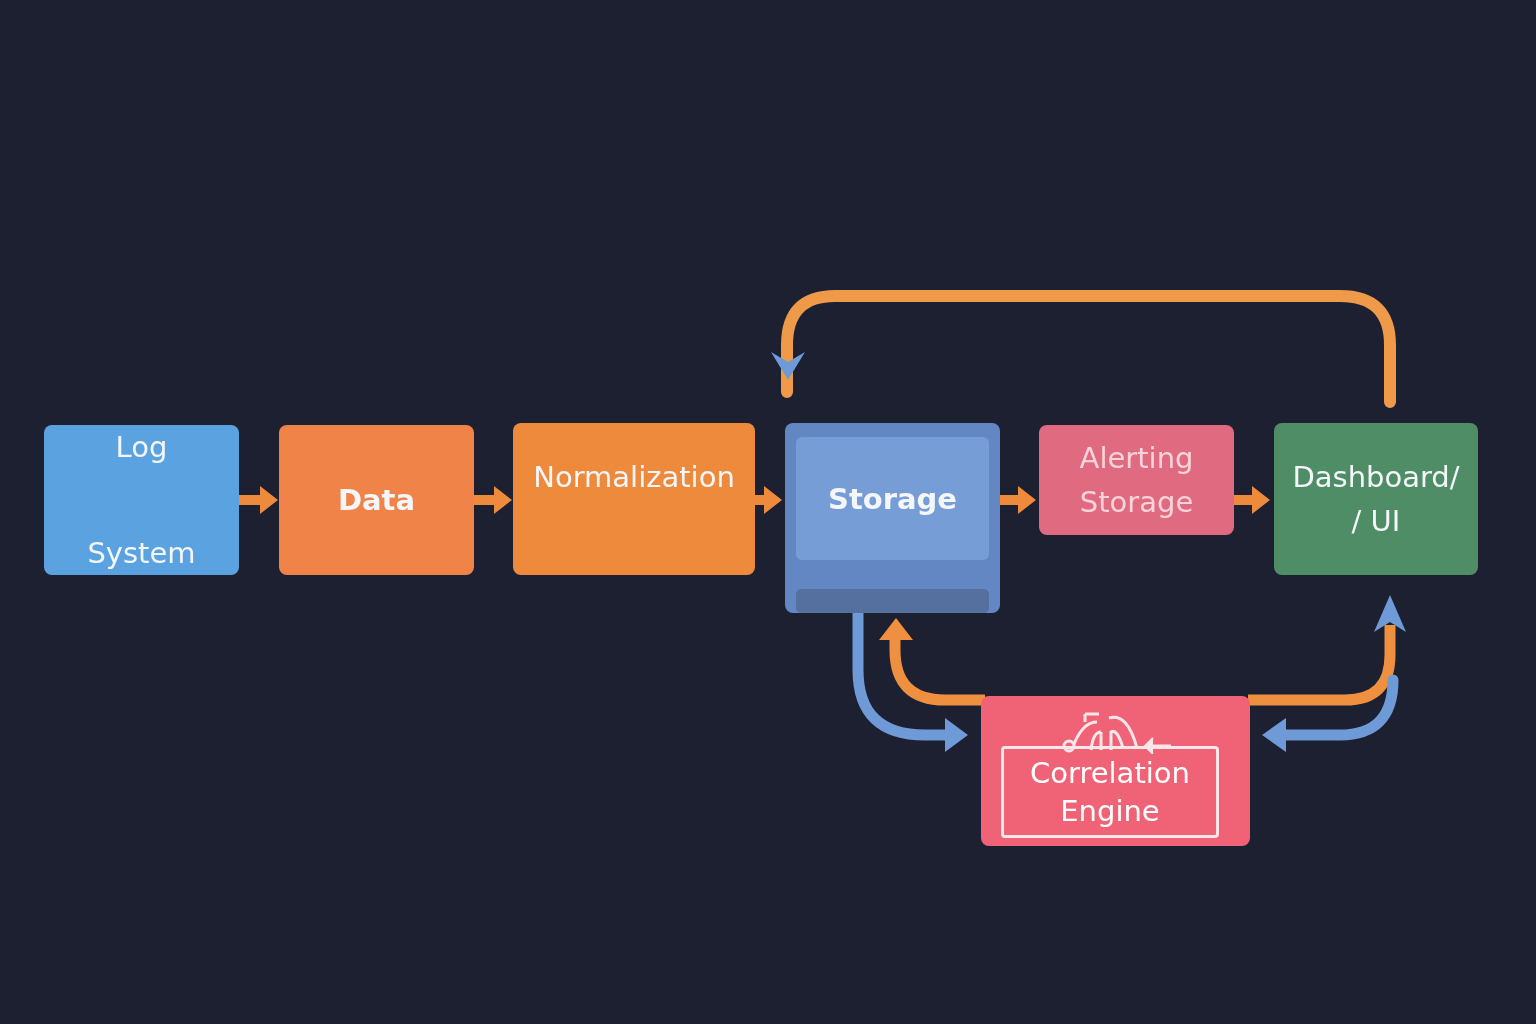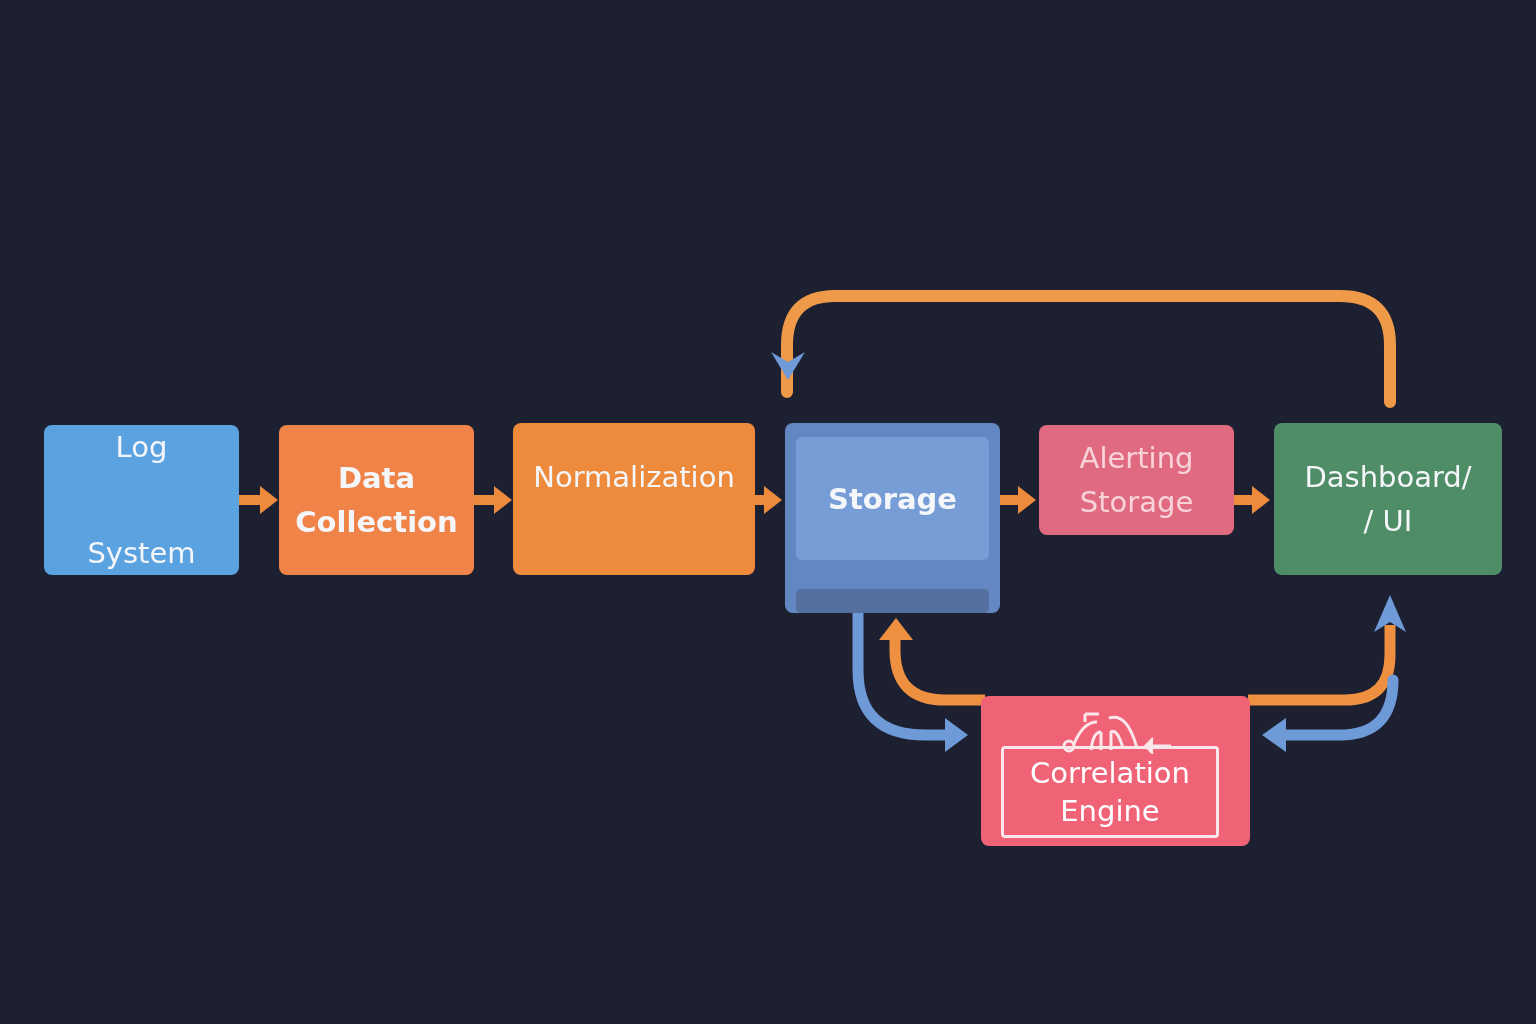--- a/index.html
+++ b/index.html
@@ -14,21 +14,21 @@
       font-size:29px; line-height:44px; box-sizing:border-box;
     }
     .node span { display:block; }
     #n-log { left:44px; top:425px; width:195px; height:150px; background:#5aa2e0;justify-content:space-between; }
     #n-collect { left:279px; top:425px; width:195px; height:150px; background:#f08448;font-weight:bold; }
     #n-norm { left:513px; top:423px; width:242px; height:152px; background:#ee8a3c; justify-content:flex-start; padding-top:32px; }
     #n-storage { left:785px; top:423px; width:215px; height:190px; background:#6387c2; }
     #n-storage .inner { position:absolute; left:11px; top:14px; width:193px; height:123px; background:#779dd6; border-radius:6px; display:flex; align-items:center; justify-content:center; font-weight:bold; }
     #n-storage .bar { position:absolute; left:11px; top:166px; width:193px; height:24px; background:#55709f; border-radius:5px; }
     #n-alert { left:1039px; top:425px; width:195px; height:110px; background:#e06a80; color:#f8d3da; }
-    #n-dash { left:1274px; top:423px; width:228px; height:152px; background:#4e8d66; }
+    #n-dash { left:1274px; top:423px; width:204px; height:152px; background:#4e8d66; }
     #n-corr { left:981px; top:696px; width:269px; height:150px; background:#f06276; }
     #n-corr .frame {
       position:absolute; left:20px; top:50px; width:212px; height:86px; border:3px solid #fbe6ea;
       border-radius:4px; display:flex; flex-direction:column; align-items:center; justify-content:center;
       font-size:29px; line-height:38px; color:#fff;
     }
     #n-corr .icon { position:absolute; left:80px; top:14px; }
   </style>
 </head>
 <body>
@@ -87,21 +87,20 @@
   </g>
 </svg>
 
 <div class="node" id="n-log">
   <span>Log</span>
   <span>System</span>
 </div>
 
 <div class="node" id="n-collect">
   <span>Data</span>
-  <span>Collection</span>
 </div>
 
 <div class="node" id="n-norm">
   <span>Normalization</span>
 </div>
 
 <div class="node" id="n-storage">
   <div class="inner">
     <span>Storage</span>
   </div>

